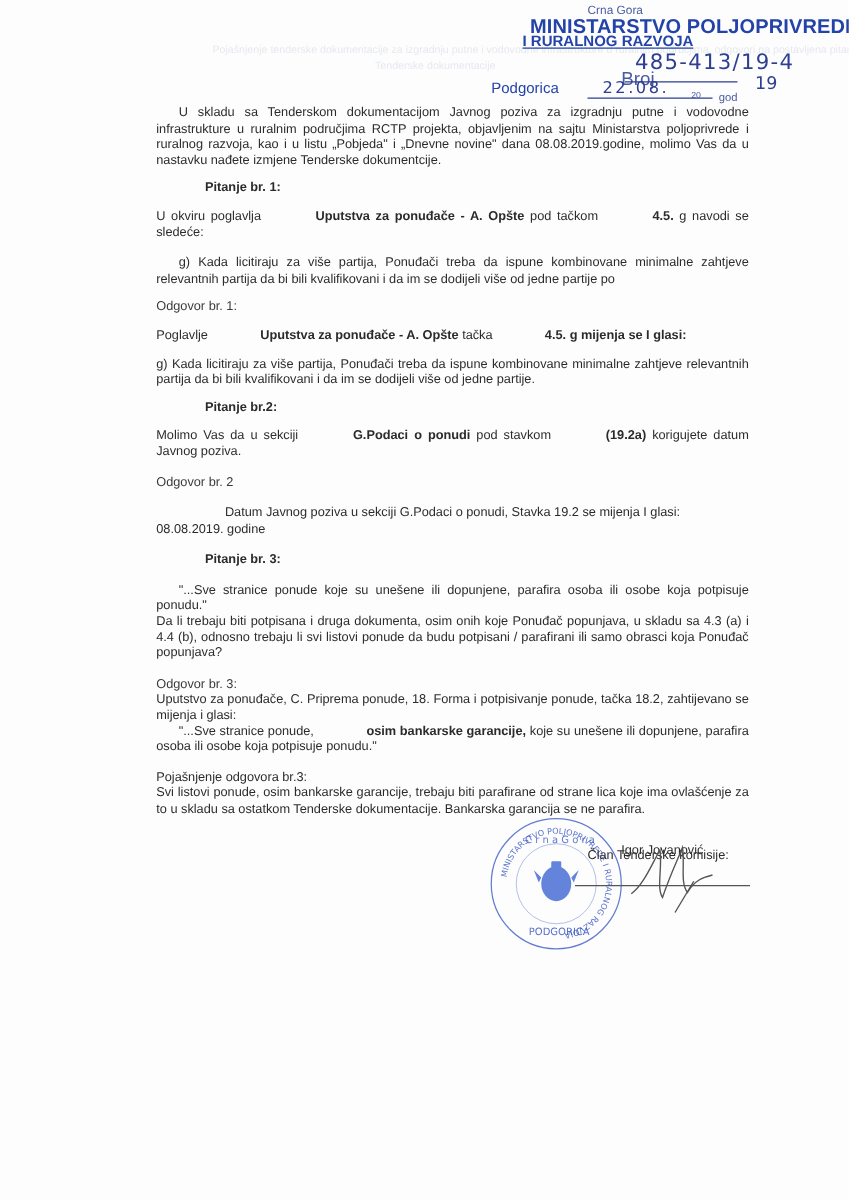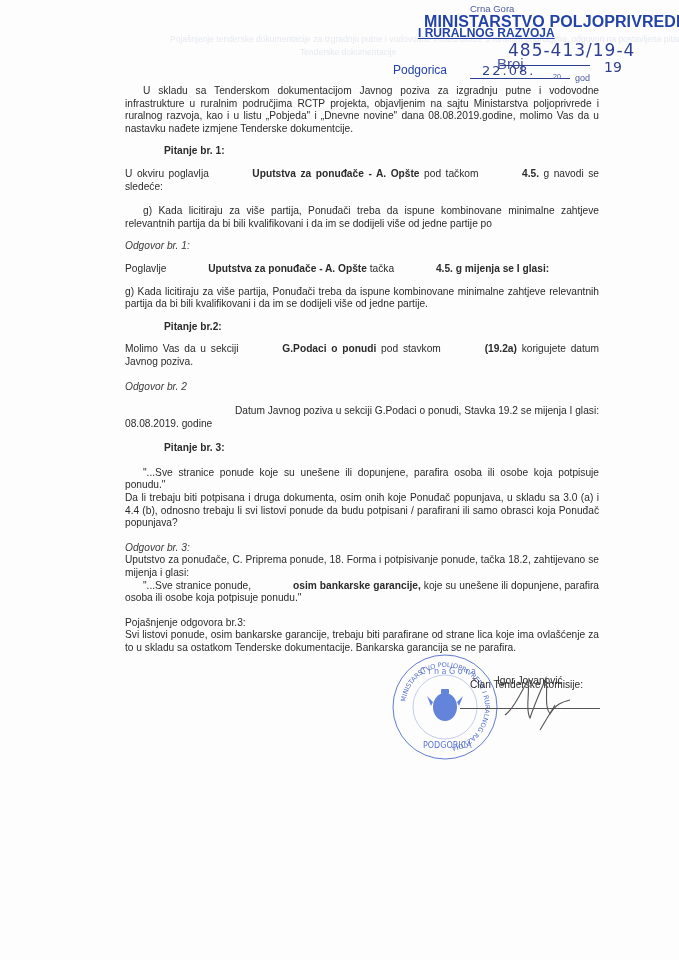--- a/index.html
+++ b/index.html
@@ -16,21 +16,21 @@
   .hdr .god{position:absolute;left:575px;top:73px;font-size:9px;color:#4a5aa0;}
   .hw{position:absolute;font-family:"DejaVu Sans",sans-serif;color:#2e3f92;white-space:nowrap;}
   .hw.broj-val{left:508px;top:40px;font-size:17px;letter-spacing:1px;}
   .hw.date-val{left:482px;top:63px;font-size:13px;letter-spacing:2px;}
   .hw.year-val{left:604px;top:59px;font-size:14px;}
   .uline{position:absolute;height:1px;background:#2e3f92;}
   .body{position:absolute;left:125px;top:85px;width:474px;font-size:10.2px;line-height:12.6px;color:#2b2b2b;}
   .body p{margin:0;text-align:justify;}
   .ind{text-indent:18px;}
   .b{font-weight:bold;padding-left:39px;}
-  .i{font-style:italic;color:#3a3a3a;}
+  .i{color:#3a3a3a;}
   .gap10{height:10px;}
   .gap12{height:12px;}
   .sig{position:absolute;font-size:10.2px;color:#2b2b2b;white-space:nowrap;}
   .stamp{position:absolute;left:390px;top:652px;width:110px;height:110px;}
   .sigline{position:absolute;left:460px;top:708px;width:140px;height:1px;background:#555;}
 </style>
 </head>
 <body>
 
 <div class="page">
@@ -71,28 +71,28 @@
     <p>g) Kada licitiraju za više partija, Ponuđači treba da ispune kombinovane minimalne zahtjeve relevantnih partija da bi bili kvalifikovani i da im se dodijeli više od jedne partije.</p>
     <div class="gap10"></div>
 
     <p class="b">Pitanje br.2:</p>
     <div class="gap10"></div>
     <p><span>Molimo Vas da u sekciji </span><span class="b">G.Podaci o ponudi</span><span> pod stavkom </span><span class="b">(19.2a)</span><span> koriguјete datum Javnog poziva.</span></p>
     <div class="gap12"></div>
 
     <p class="i">Odgovor br. 2</p>
     <div class="gap12"></div>
-    <p style="text-align:right">Datum Javnog poziva u sekciji G.Podaci o ponudi, Stavka 19.2 se mijenja I glasi:</p>
+    <p style="text-align:center">Datum Javnog poziva u sekciji G.Podaci o ponudi, Stavka 19.2 se mijenja I glasi:</p>
     <p>08.08.2019. godine</p>
     <div class="gap12"></div>
 
     <p class="b">Pitanje br. 3:</p>
     <div class="gap12"></div>
     <p class="ind">"...Sve stranice ponude koje su unešene ili dopunjene, parafira osoba ili osobe koja potpisuje ponudu."</p>
-    <p>Da li trebaju biti potpisana  i druga dokumenta, osim onih koje Ponuđač popunjava, u skladu sa 3.0 (a) i 4.4 (b), odnosno trebaju li svi listovi ponude da budu potpisani / parafirani ili samo obrasci koja Ponuđač popunjava?</p>
+    <p>Da li trebaju biti potpisana  i druga dokumenta, osim onih koje Ponuđač popunjava, u skladu sa 4.3 (a) i 4.4 (b), odnosno trebaju li svi listovi ponude da budu potpisani / parafirani ili samo obrasci koja Ponuđač popunjava?</p>
     <div class="gap12"></div>
 
     <p class="i">Odgovor br. 3:</p>
     <p>Uputstvo za ponuđače, C. Priprema ponude, 18. Forma i potpisivanje ponude, tačka 18.2, zahtijevano se mijenja i glasi:</p>
     <p class="ind"><span>"...Sve stranice ponude, </span><span class="b">osim bankarske garancije,</span><span> koje su unešene ili dopunjene, parafira osoba ili osobe koja potpisuje ponudu."</span></p>
     <div class="gap12"></div>
 
     <p>Pojašnjenje odgovora br.3:</p>
     <p>Svi listovi ponude, osim bankarske garancije, trebaju biti parafirane od strane lica koje ima ovlašćenje za to u skladu sa ostatkom Tenderske dokumentacije. Bankarska garancija se ne parafira.</p>
   </div>

